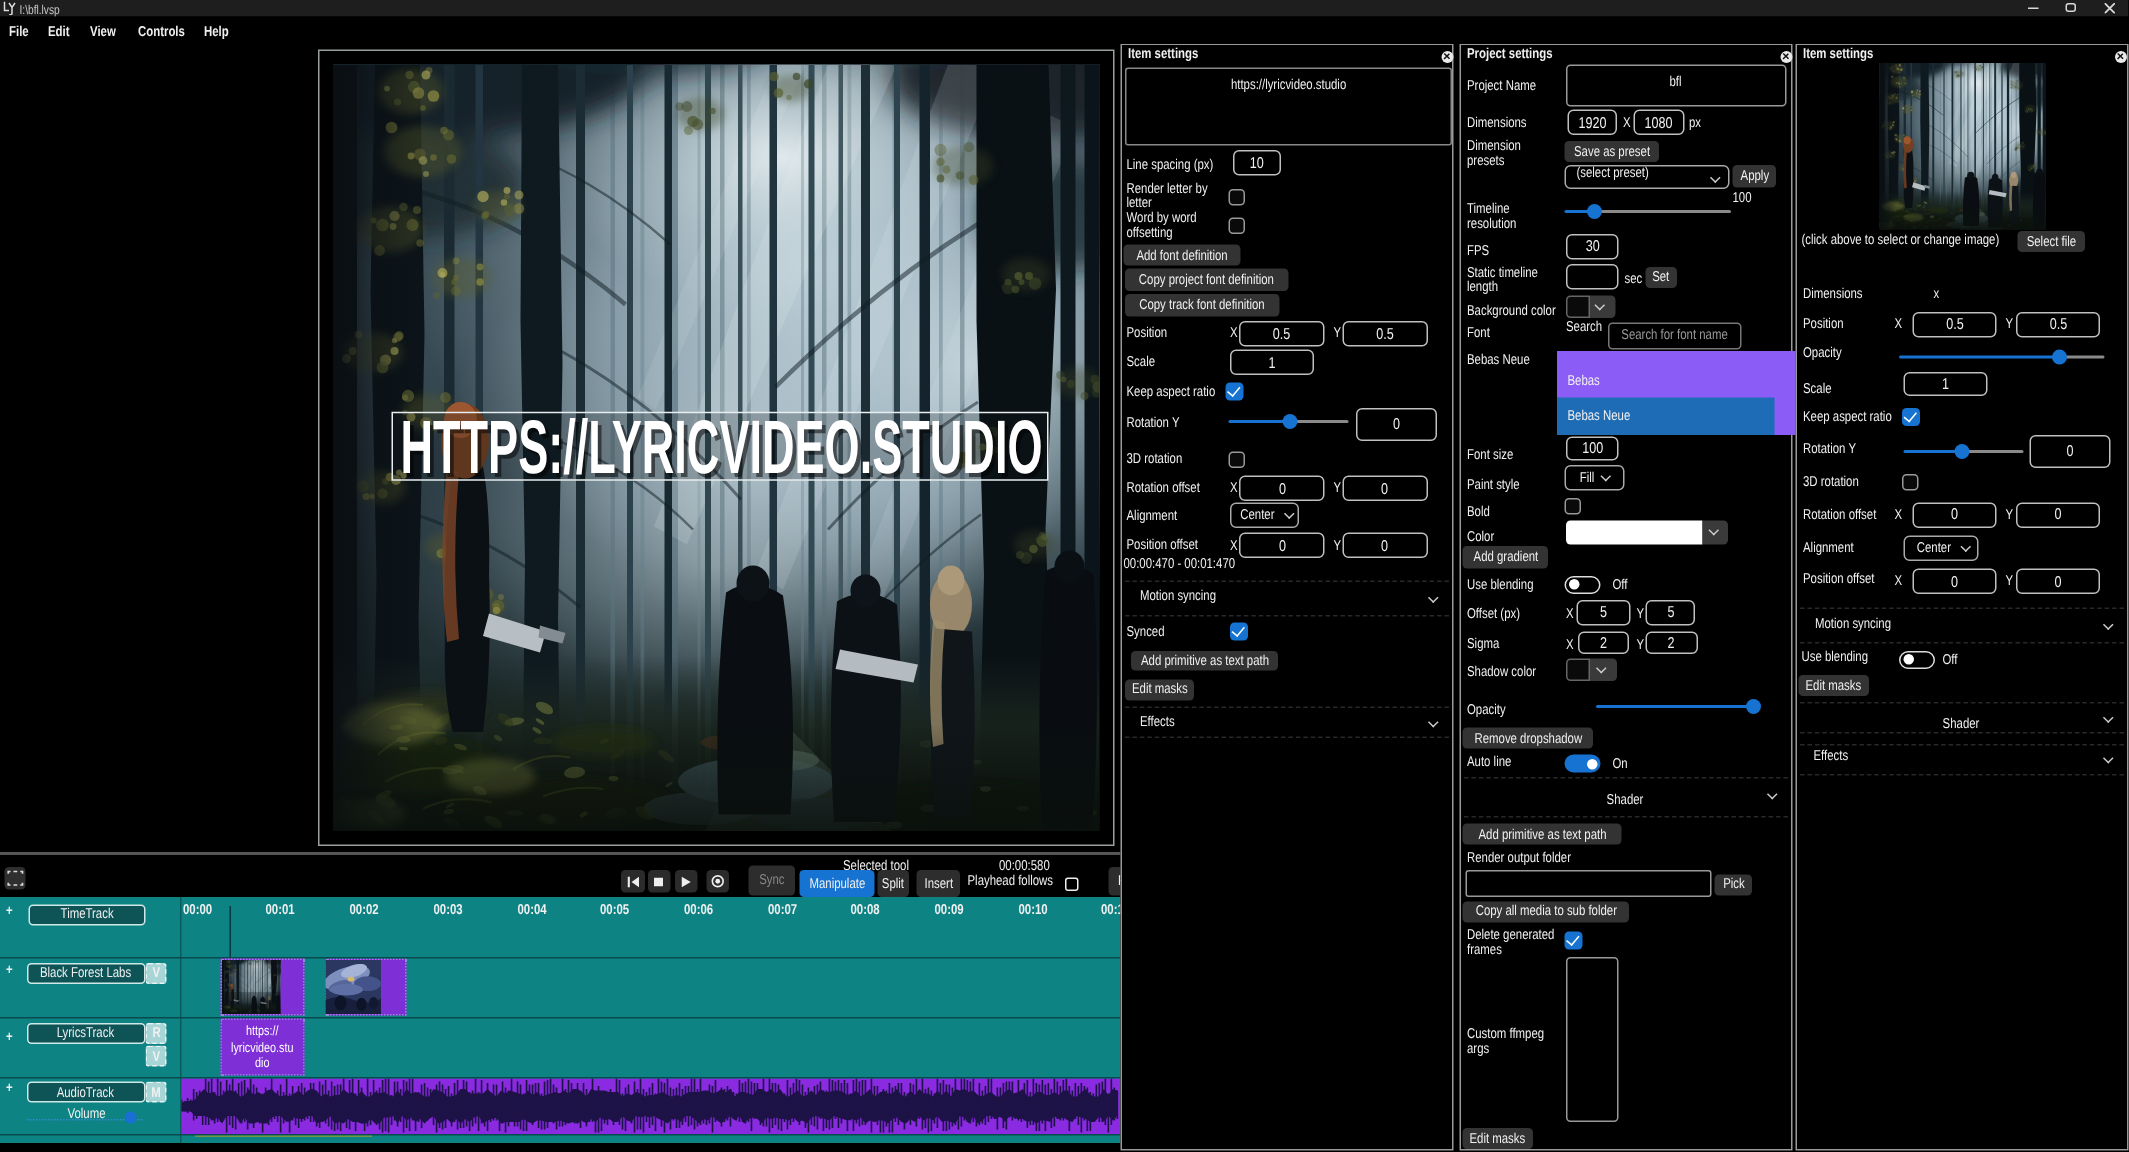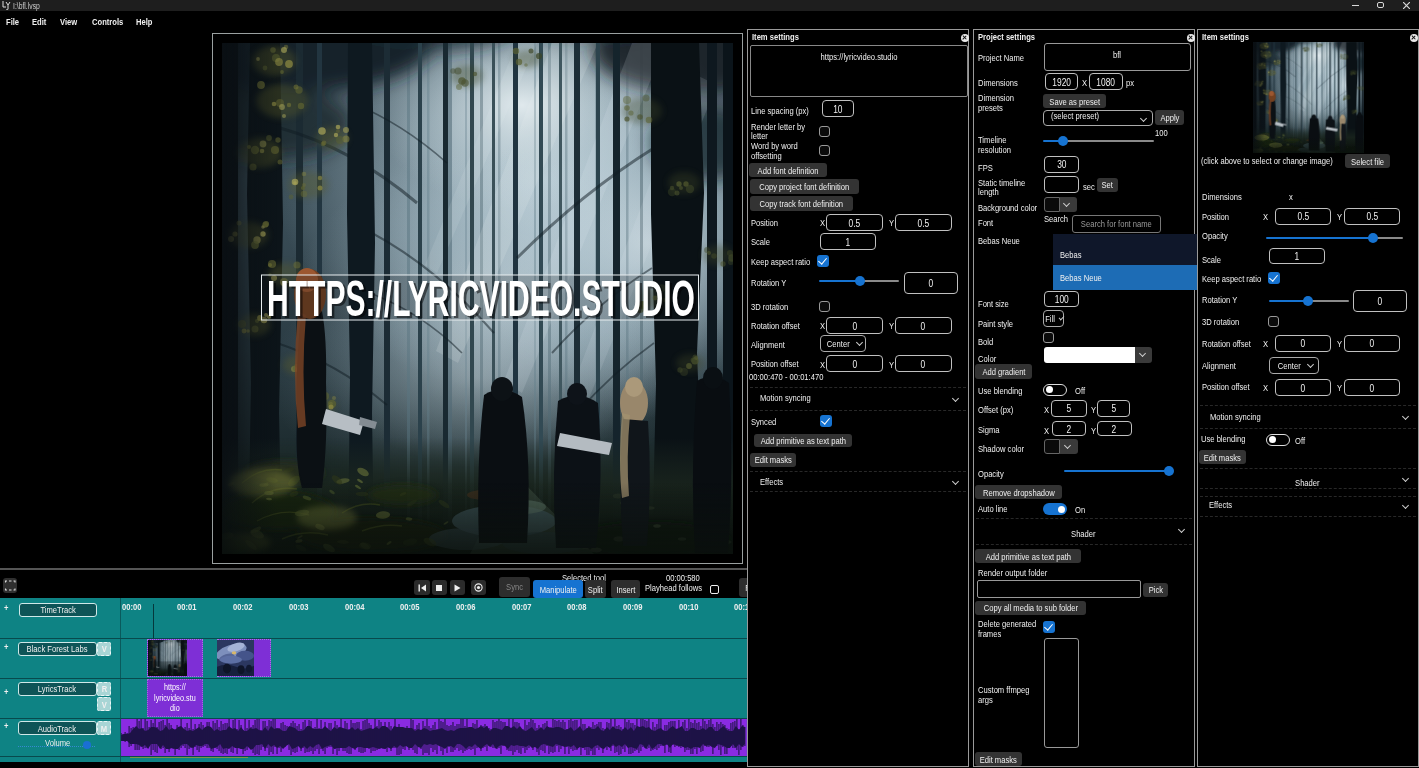--- a/index.html
+++ b/index.html
@@ -727,31 +727,31 @@
 <div class="abs" style="left:70px;top:167.2px;width:16px;height:15px;background:#0a0a0a;border:1px solid #666;border-radius:3px 0 0 3px"></div>
     <div class="abs" style="left:86px;top:167.2px;width:17.3px;height:15px;background:#3a3a3a;border-radius:0 3px 3px 0">
       <div class="chv" style="left:4.65px;top:4px"></div>
     </div>
 <span class="t" style="position:absolute;left:4px;top:189px;">Font</span>
 <span class="t" style="position:absolute;left:70.9px;top:185.4px;">Search</span>
 <div class="abs" style="left:98.8px;top:184.5px;width:88.8px;height:18.2px;border:1px solid #777;border-radius:3px;display:flex;align-items:center;justify-content:center">
       <span class="tc" style="color:#999">Search for font name</span>
     </div>
 <span class="t" style="position:absolute;left:4px;top:207px;">Bebas Neue</span>
-<div class="abs" style="left:79px;top:203.6px;width:166px;height:56.5px;background:#0f172a">
+<div class="abs" style="left:64px;top:203.6px;width:166px;height:56.5px;background:#8b5cf6">
       <span class="t" style="position:absolute;left:7.3px;top:17.5px">Bebas</span>
       <div class="abs" style="left:0;top:31.9px;width:145.4px;height:24.6px;background:#1d6cb5"></div>
       <span class="t" style="position:absolute;left:7.3px;top:40px">Bebas Neue</span>
     </div>
 <span class="t" style="position:absolute;left:4px;top:270px;">Font size</span>
 <div class="inp" style="left:70.5px;top:260.8px;width:35.1px;height:16.5px">
       <span class="tc" style="font-size:10.5px">100</span>
     </div>
 <span class="t" style="position:absolute;left:4px;top:289.7px;">Paint style</span>
-<div class="inp" style="left:69.2px;top:280.2px;width:21px;height:17px;border-color:#aaa">
+<div class="inp" style="left:69.2px;top:280.2px;width:40px;height:17px;border-color:#aaa">
       <span class="tc">Fill</span>
       <div class="chv" style="position:static;margin-left:4px;margin-top:-2px"></div>
     </div>
 <span class="t" style="position:absolute;left:4px;top:308.2px;">Bold</span>
 <div class="chk" style="left:69.2px;top:302px"></div>
 <span class="t" style="position:absolute;left:4px;top:325.4px;">Color</span>
 <div class="abs" style="left:70.5px;top:316.8px;width:90.6px;height:16.2px;background:#fff;border-radius:3px 0 0 3px"></div>
 <div class="abs" style="left:161.1px;top:316.8px;width:17px;height:16.2px;background:#3a3a3a;border-radius:0 3px 3px 0">
       <div class="chv" style="left:5px;top:4.5px"></div>
     </div>

